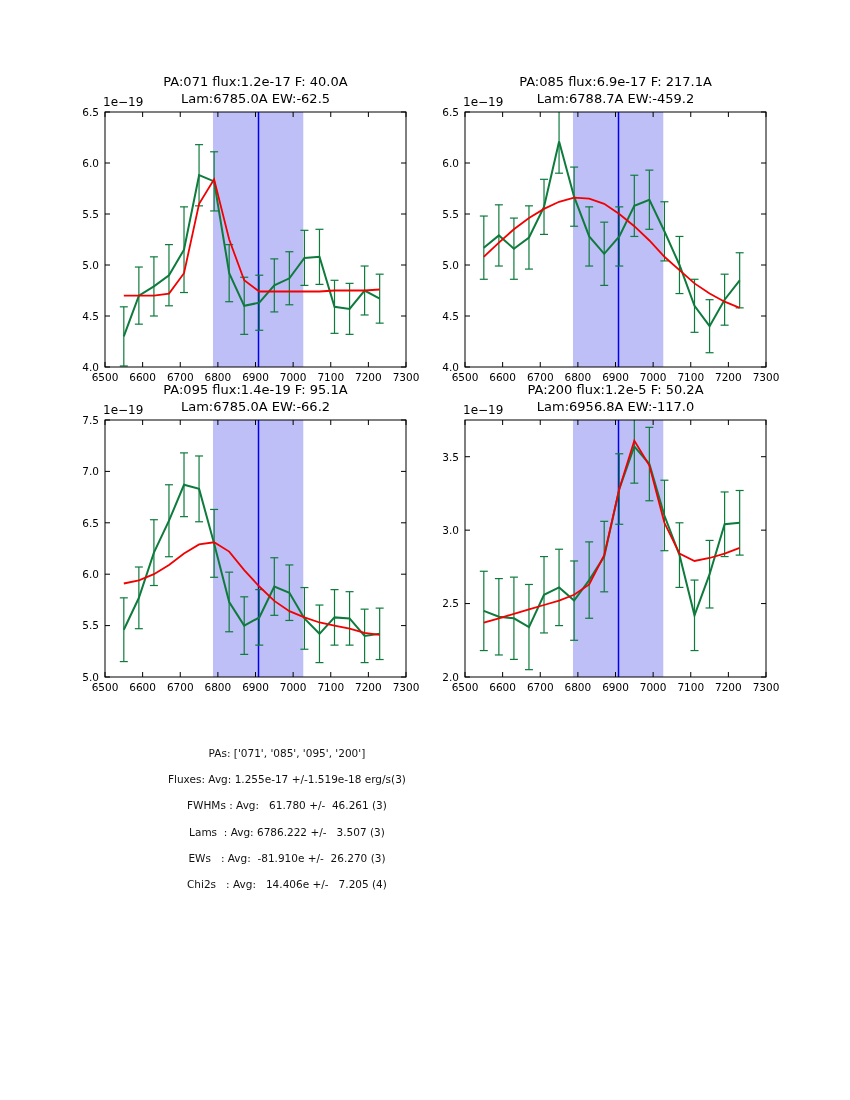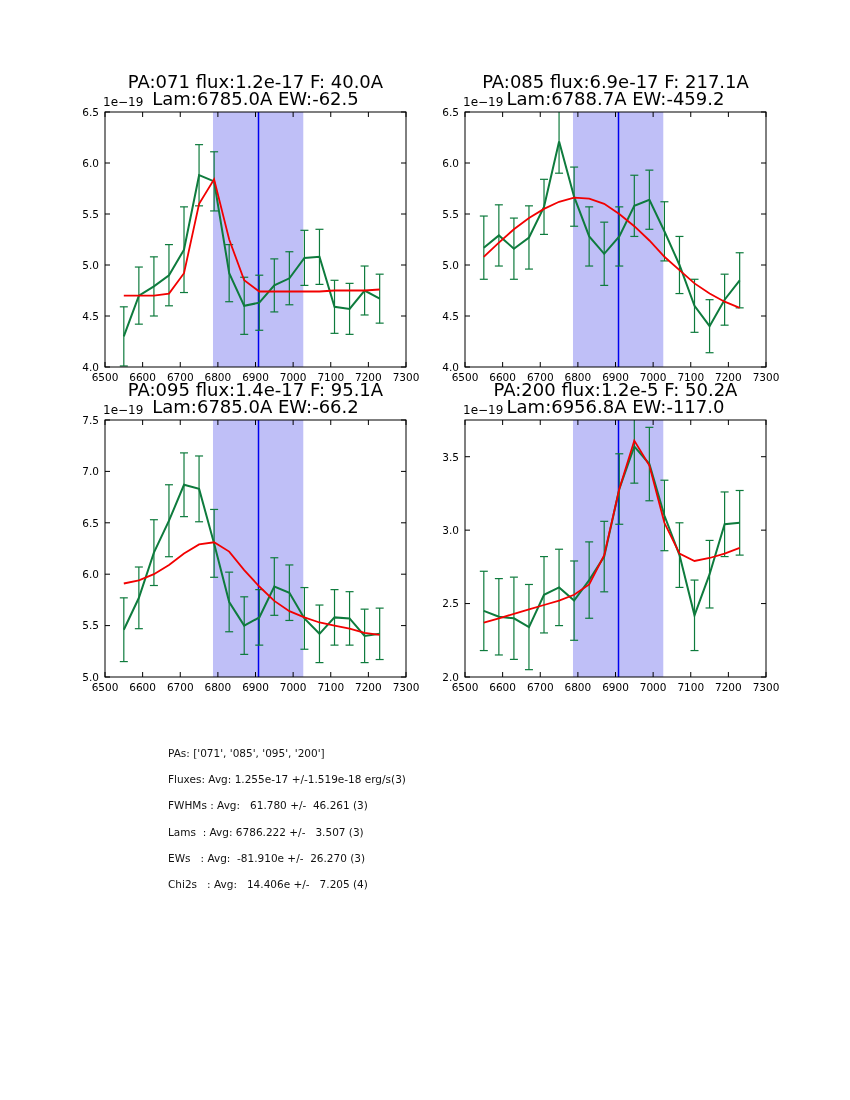--- a/index.html
+++ b/index.html
@@ -1,32 +1,32 @@
 <!DOCTYPE html>
 <html><head>
 <meta charset="utf-8">
 <style>
   html,body { margin:0; padding:0; background:#fff; }
   .fig {
     position:relative; width:850px; height:1100px; background:#ffffff;
     font-family:"DejaVu Sans", sans-serif; color:#000; overflow:hidden;
   }
   .fig svg { position:absolute; left:0; top:0; }
-  .sp-title { position:absolute; text-align:center; font-size:18px; line-height:17px; color:#000; }
+  .sp-title { position:absolute; text-align:center; font-size:13px; line-height:17px; color:#000; }
   #title-0 { left:105px; top:73px;  width:301px; }
   #title-1 { left:465px; top:73px;  width:301px; }
   #title-2 { left:105px; top:381px; width:301px; }
   #title-3 { left:465px; top:381px; width:301px; }
   .offset-label { position:absolute; font-size:12px; color:#000; }
   #offset-0 { left:103px; top:95px; }
   #offset-1 { left:463px; top:95px; }
   #offset-2 { left:103px; top:403px; }
   #offset-3 { left:463px; top:403px; }
   .summary { position:absolute; left:168px; top:740px; font-size:10.5px; line-height:26.2px; color:#111; }
-  .summary div { white-space:pre; }
+  .summary div { white-space:pre;text-align:center; }
 </style>
 </head>
 <body>
 
 <div class="fig">
 
   <svg id="plots" width="850" height="1100">
       <rect x="212.98375" y="112" width="90.30000000000001" height="255" fill="#bfbff7"></rect>
       <line x1="258.51" x2="258.51" y1="112" y2="367" stroke="#0000ee" stroke-width="1.5"></line>
       <line x1="123.8125" x2="123.8125" y1="306.82" y2="365.98" stroke="#0e7b3d" stroke-width="1.2"></line>
@@ -439,21 +439,21 @@
 
   <div class="sp-title" id="title-0">
     <div>PA:071 flux:1.2e-17 F: 40.0A</div>
     <div>Lam:6785.0A EW:-62.5</div>
   </div>
   <div class="sp-title" id="title-1">
     <div>PA:085 flux:6.9e-17 F: 217.1A</div>
     <div>Lam:6788.7A EW:-459.2</div>
   </div>
   <div class="sp-title" id="title-2">
-    <div>PA:095 flux:1.4e-17 F: 95.1A</div>
+    <div>PA:095 flux:1.4e-19 F: 95.1A</div>
     <div>Lam:6785.0A EW:-66.2</div>
   </div>
   <div class="sp-title" id="title-3">
     <div>PA:200 flux:1.2e-5 F: 50.2A</div>
     <div>Lam:6956.8A EW:-117.0</div>
   </div>
 
   <div class="offset-label" id="offset-0">1e−19</div>
   <div class="offset-label" id="offset-1">1e−19</div>
   <div class="offset-label" id="offset-2">1e−19</div>

